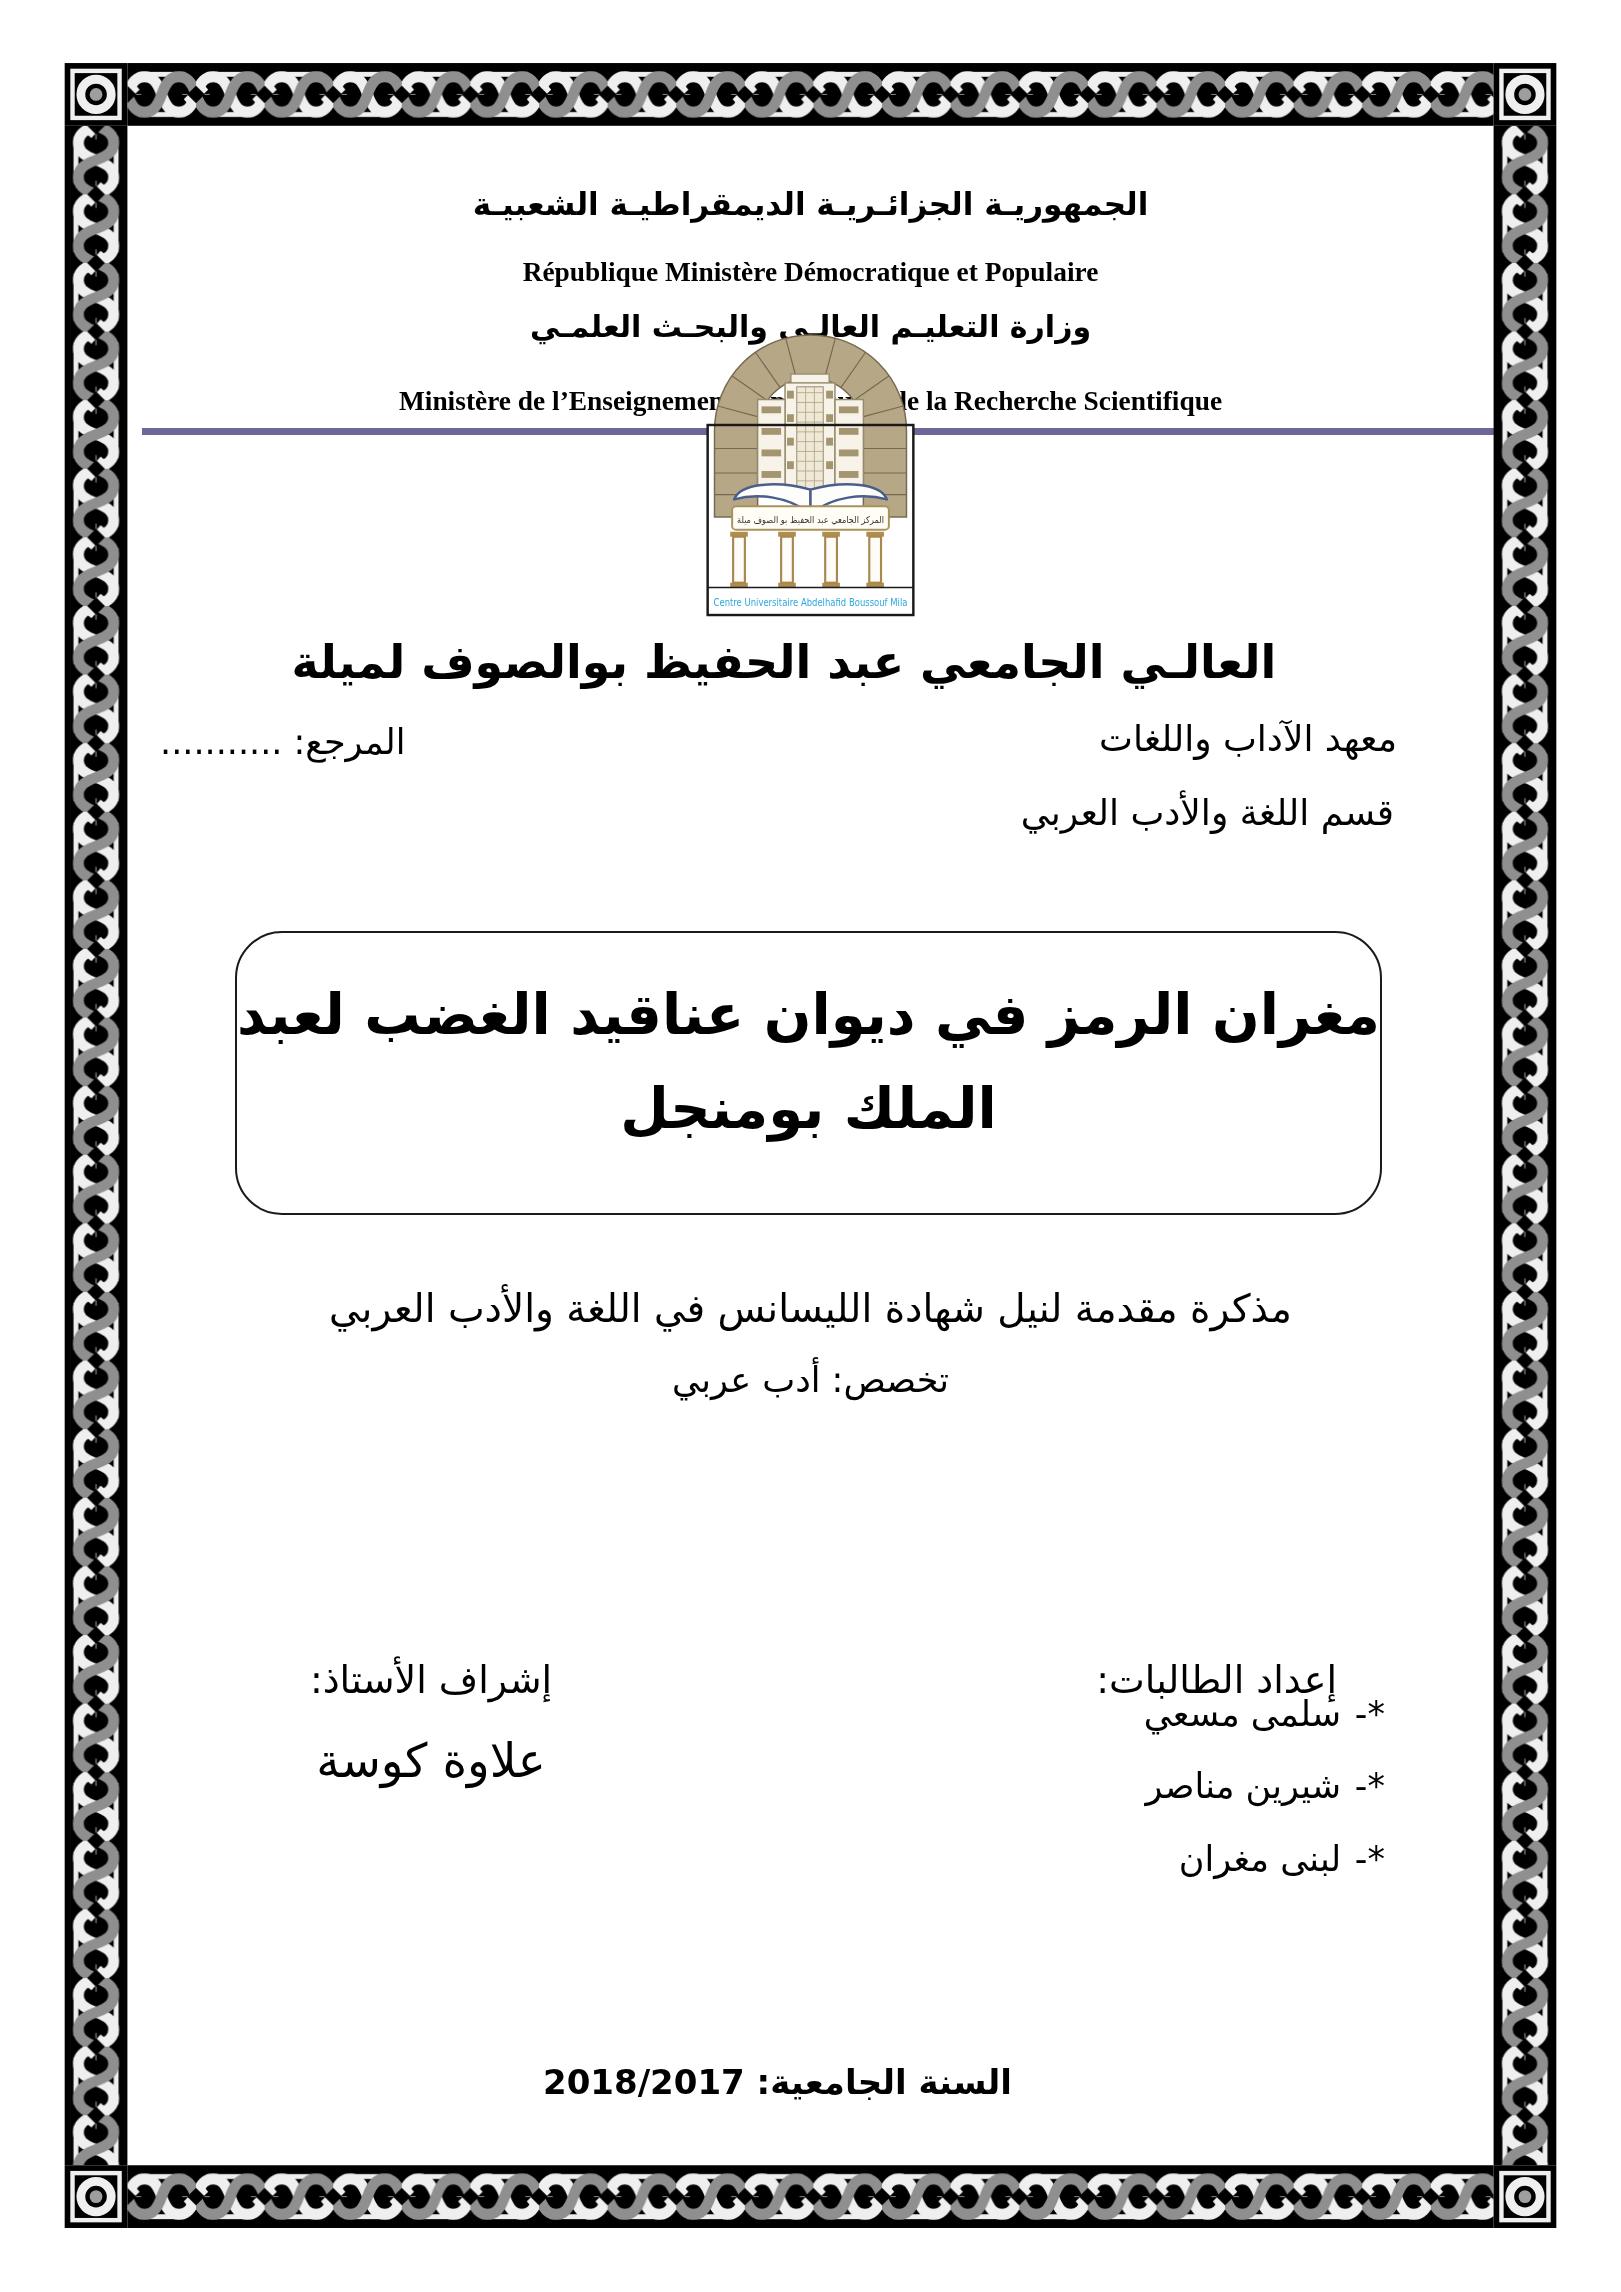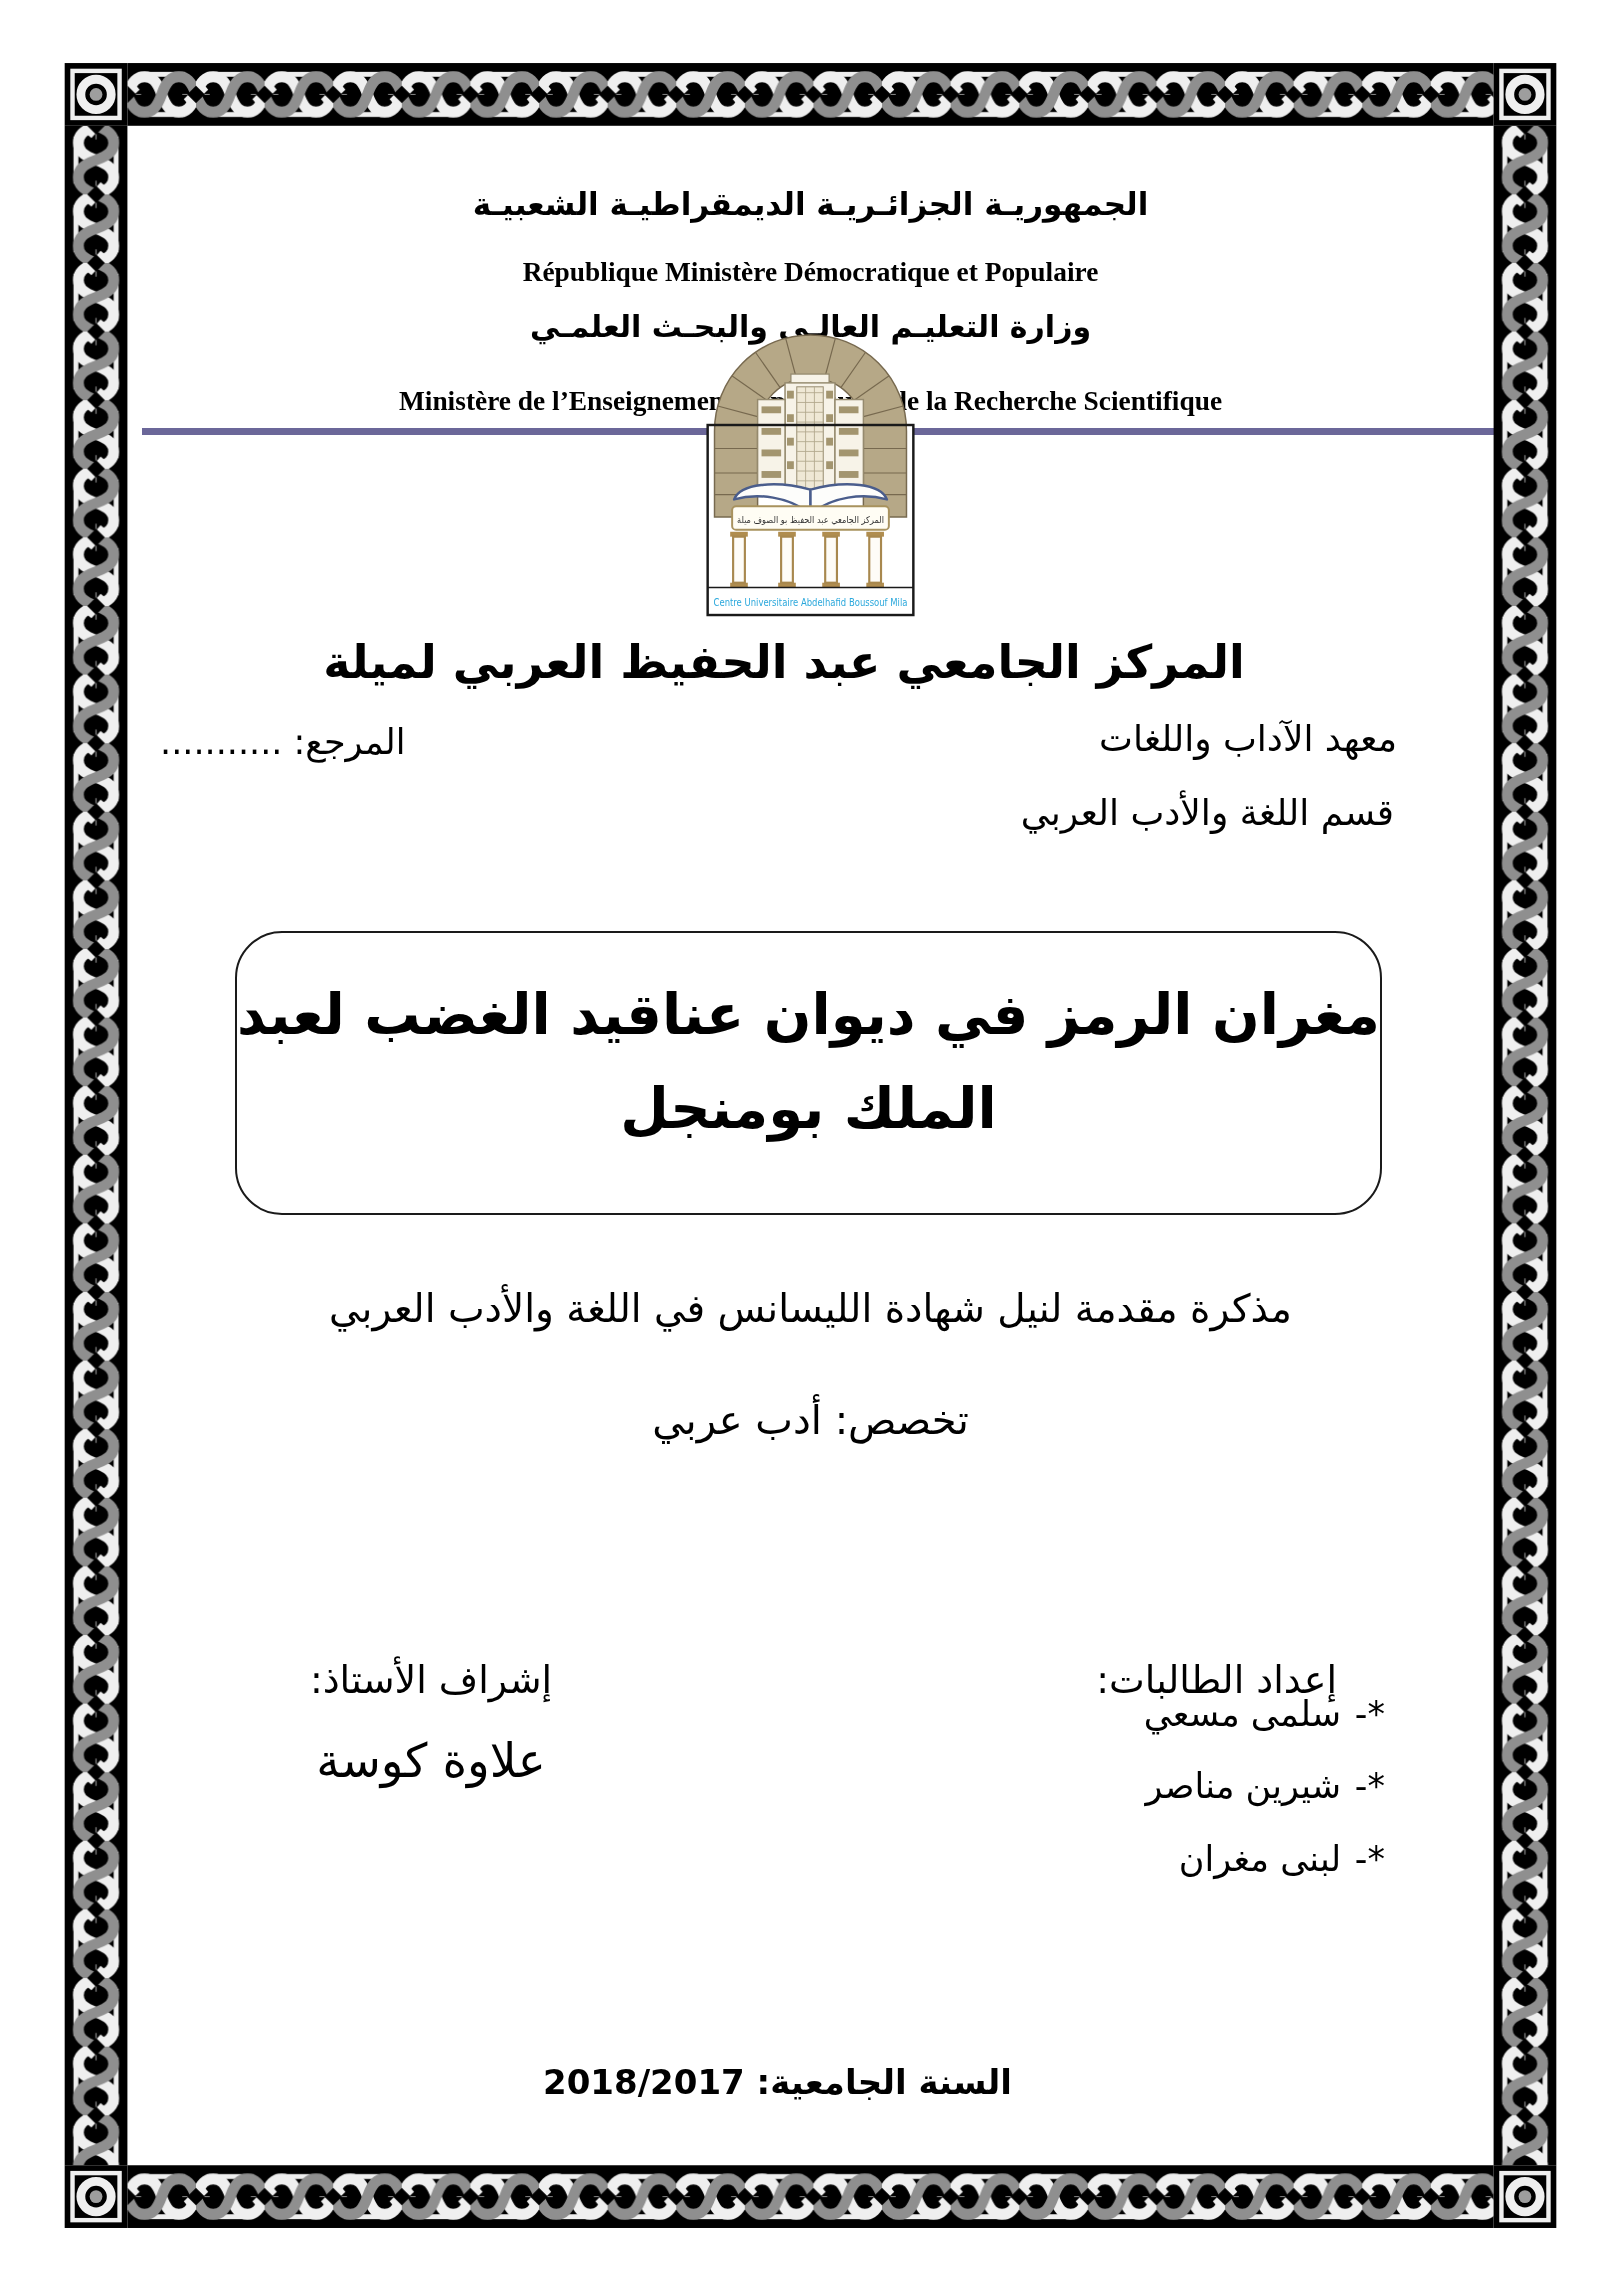--- a/index.html
+++ b/index.html
@@ -28,21 +28,21 @@
   .l-institute  { top:718px; right:224px; font-size:36px; }
   .l-reference  { top:722px; left:160px;  font-size:35px; }
   .l-department { top:792px; right:227px; font-size:36px; }
 
   .titlebox { position:absolute; left:235px; top:931px; width:1147px; height:284px;
               border:2.9px solid #1a1a1a; border-radius:47px; background:#fff;
               text-align:center; padding-top:35px; z-index:1; }
   .titlebox .tl { font-size:56px; line-height:94px; font-weight:bold; }
 
   .l-degree    { top:1286px; font-size:39px; }
-  .l-specialty { top:1360px; font-size:40px;margin-top:37px; }
+  .l-specialty { top:1360px; font-size:35px; }
 
   .l-students-h { top:1658px; right:284px; font-size:38px; }
   .studrow { position:absolute; right:236px; font-size:35px; direction:rtl; text-align:right; }
   .studrow .mk { display:inline-block; margin-left:13.7px; }
   .r1 { top:1694px; } .r2 { top:1766px;text-align:right; } .r3 { top:1839px; }
 
   .supblock { position:absolute; left:294px; width:274px; text-align:center; }
   .sup-h { top:1658px; font-size:38px; }
   .sup-n { top:1733px; font-size:47px; }
 
@@ -163,21 +163,21 @@
           <rect x="92" y="215" width="12" height="47"></rect>
         <rect x="137" y="215" width="12" height="47"></rect>
           <rect x="182" y="215" width="12" height="47"></rect>
       </g>
     </g>
     <path d="M17,267 L227,267" stroke="#1a1a1a" stroke-width="1.5"></path>
     <text x="122" y="286" text-anchor="middle" font-size="11" fill="#2ba8dc" textLength="198" lengthAdjust="spacingAndGlyphs">Centre Universitaire Abdelhafid Boussouf Mila</text>
     <rect x="17" y="101" width="210" height="194" fill="none" stroke="#1a1a1a" stroke-width="2.5"></rect>
   </svg>
 
-  <div class="abs ar b l-uniname" dir="rtl">المركز الجامعي عبد الحفيظ العربي لميلة</div>
+  <div class="abs ar b l-uniname" dir="rtl">العالـي الجامعي عبد الحفيظ بوالصوف لميلة</div>
   <div class="abs ar l-institute" dir="rtl">معهد الآداب واللغات</div>
   <div class="abs ar l-reference" dir="rtl">المرجع: ...........</div>
   <div class="abs ar l-department" dir="rtl">قسم اللغة والأدب العربي</div>
 
   <div class="titlebox">
     <div class="ar tl" dir="rtl">مغران الرمز في ديوان عناقيد الغضب لعبد</div>
     <div class="ar tl" dir="rtl">الملك بومنجل</div>
   </div>
 
   <div class="abs ctr ar l-degree" dir="rtl">مذكرة مقدمة لنيل شهادة الليسانس في اللغة والأدب العربي</div>

